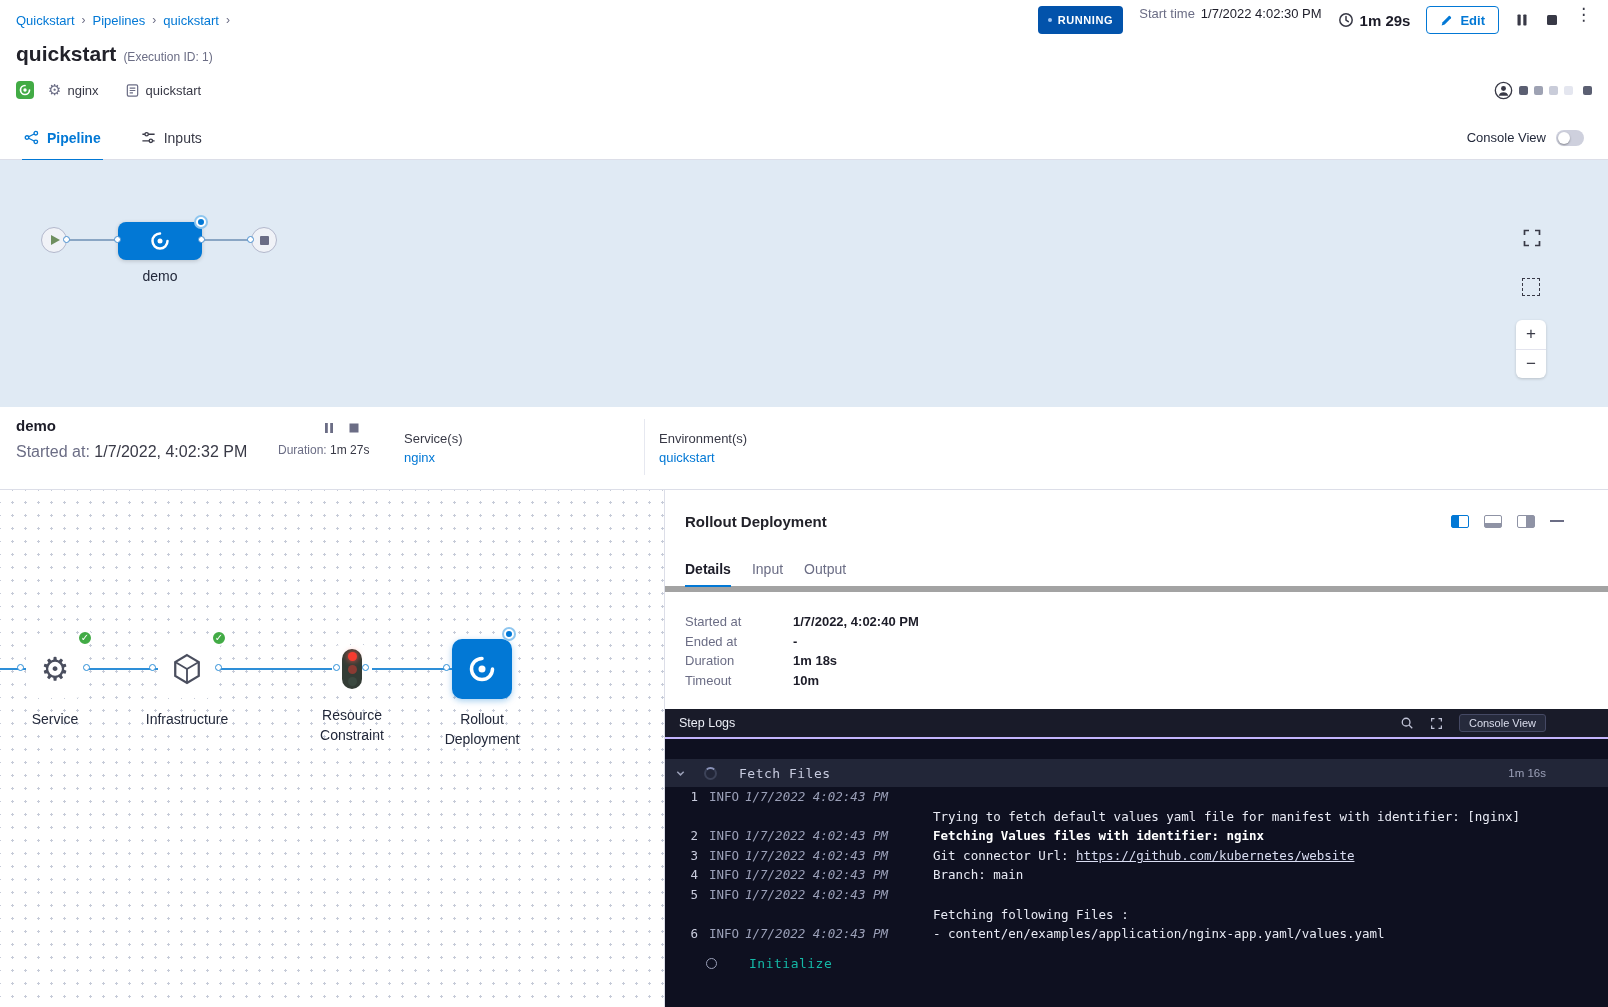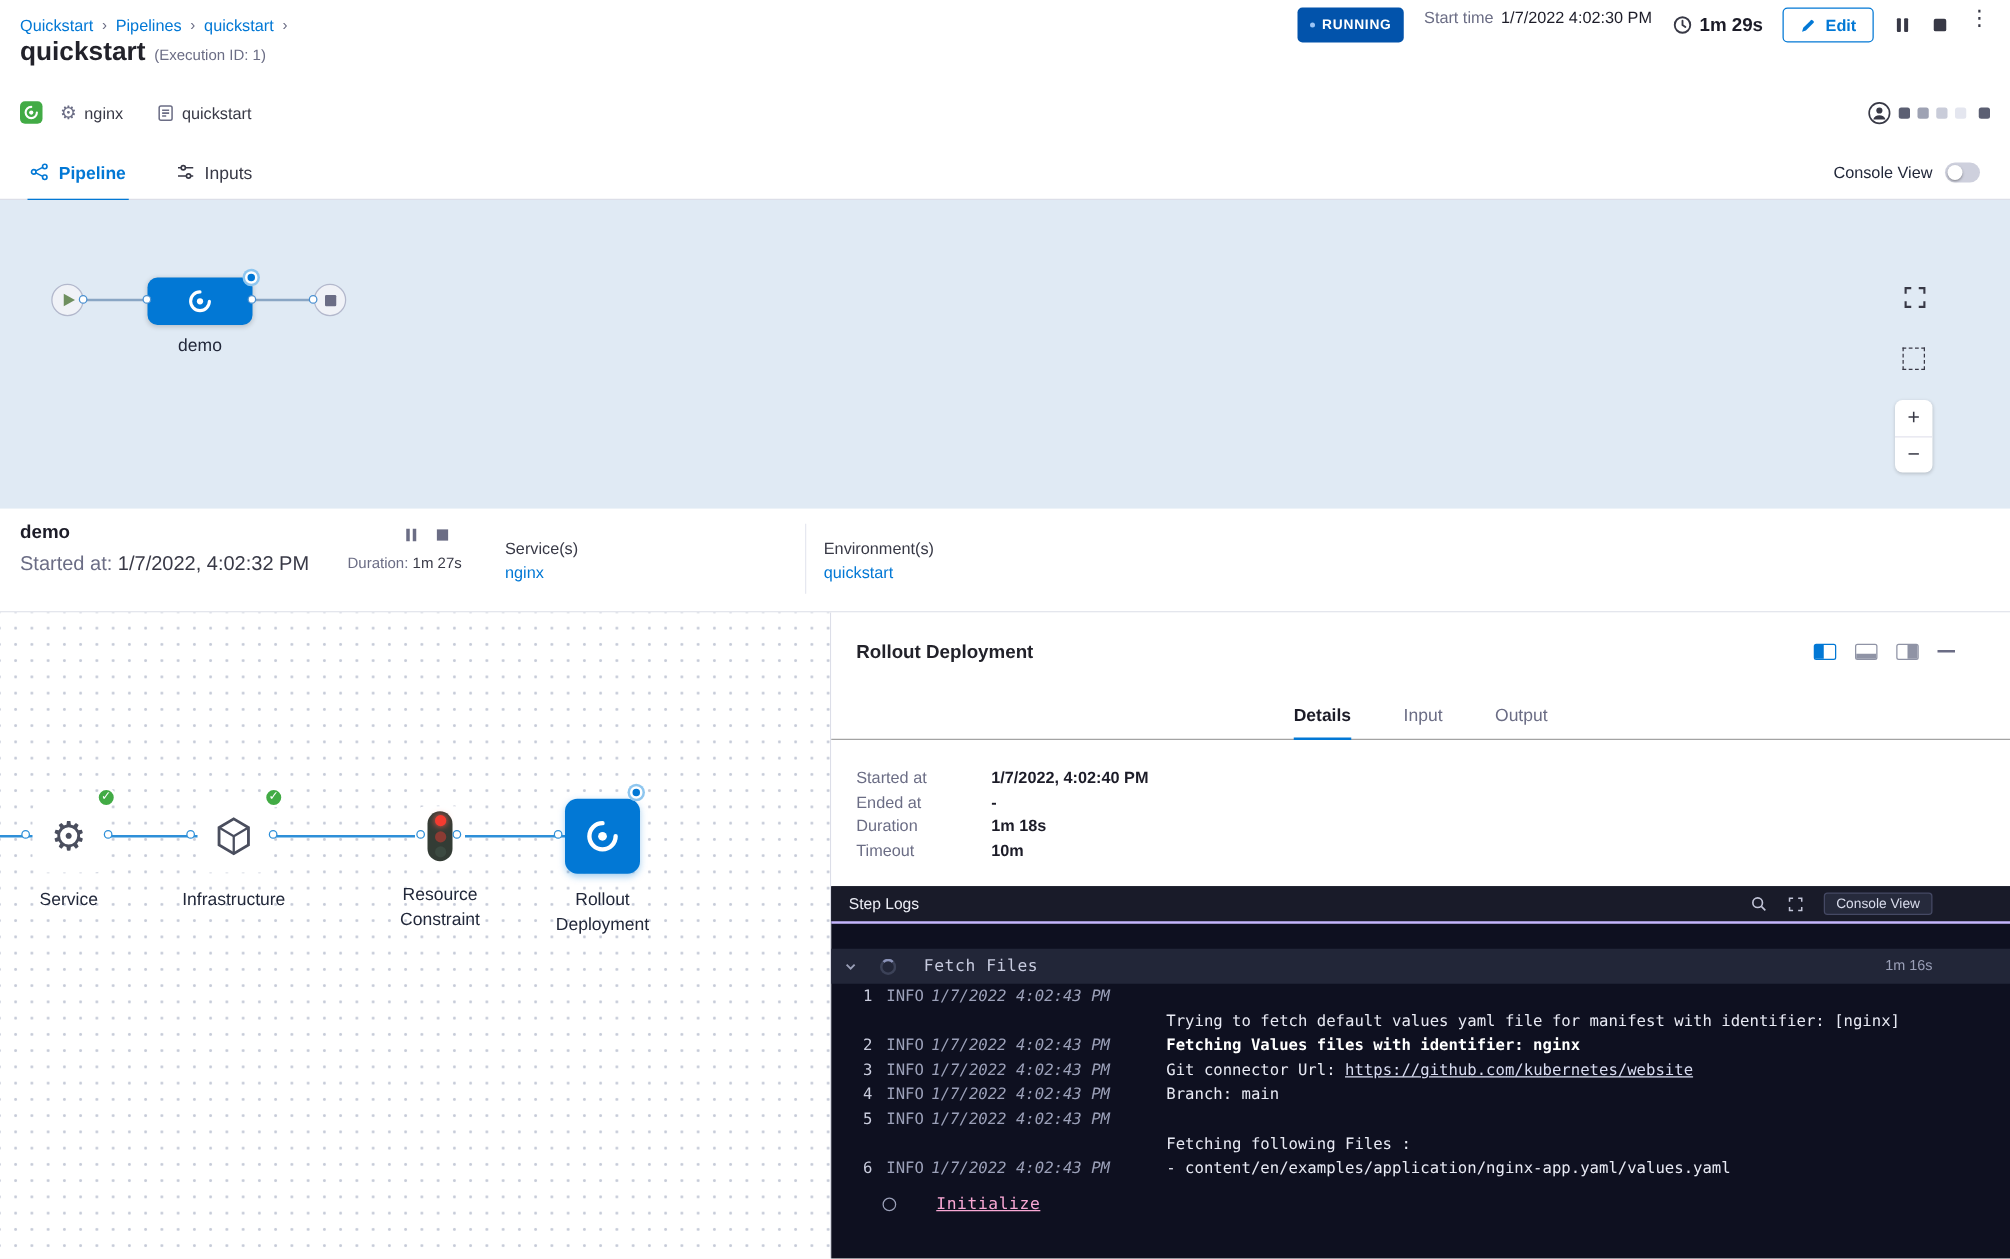--- a/index.html
+++ b/index.html
@@ -15,21 +15,21 @@
   .status-badge { background:#0253ab; color:#fff; font-size:11px; font-weight:bold; letter-spacing:.6px; padding:4px 10px; border-radius:4px; display:inline-flex; align-items:center; gap:6px; }
   .status-dot { width:4px; height:4px; border-radius:50%; background:#9cc4f5; }
   .start-time { font-size:13px; display:flex; gap:6px; }
   .muted { color:#6b6d85; }
   .elapsed { display:flex; align-items:center; gap:6px; font-size:15px; font-weight:600; color:#1c1c28; }
   .edit-btn { border:1px solid #0278d5; color:#0278d5; background:#fff; border-radius:4px; height:28px; padding:0 13px; font-size:13px; font-weight:600; display:inline-flex; gap:7px; align-items:center; cursor:pointer; font-family:inherit; }
   .icon-btn { display:inline-flex; align-items:center; cursor:pointer; }
   .kebab { font-size:17px; color:#383946; cursor:pointer; line-height:1; }
 
   
-  .page-title { position:absolute; left:16px; top:30px; font-size:21px; font-weight:700; color:#22222a; }
+  .page-title { position:absolute; left:16px; top:42px; font-size:21px; font-weight:700; color:#22222a; }
   .exec-id { font-size:12px; color:#6b6d85; font-weight:400; margin-left:7px; }
   .entity-row { position:absolute; left:16px; right:16px; top:79px; height:22px; display:flex; align-items:center; font-size:13px; color:#383946; }
   .mod-icon { width:18px; height:18px; border-radius:4px; background:#42ab45; display:flex; align-items:center; justify-content:center; margin-right:14px; }
   .gear-sm { font-family:"DejaVu Sans",sans-serif; font-size:15px; color:#6b6d85; margin-right:6px; }
   .entity-gap { width:26px; }
   .clip-icon { margin-right:6px; display:inline-flex; }
   .minis { margin-left:auto; display:flex; align-items:center; gap:6px; }
   .sq { width:9px; height:9px; border-radius:2px; }
   .sq1{background:#5b5f72}.sq2{background:#9ea2b3}.sq3{background:#c9ccd9}.sq4{background:#e4e6ef}.sq5{background:#5b5f72;margin-left:4px}
 
@@ -101,21 +101,21 @@
   .detail-panel { flex:1; position:relative; background:#fff; }
   .panel-header { height:62px; display:flex; align-items:center; padding:0 44px 0 20px; }
   .panel-title { font-size:15px; font-weight:700; color:#22222a; }
   .panel-view-icons { margin-left:auto; display:flex; align-items:center; gap:15px; }
   .vicon { width:18px; height:13px; border:1.5px solid #8f93a5; border-radius:2px; position:relative; cursor:pointer; }
   .vicon.v-active { border-color:#0278d5; }
   .vicon.v-active::before { content:""; position:absolute; left:0; top:0; bottom:0; width:7px; background:#0278d5; }
   .vicon.v-bottom::before { content:""; position:absolute; left:0; right:0; bottom:0; height:4px; background:#8f93a5; }
   .vicon.v-right::before { content:""; position:absolute; right:0; top:0; bottom:0; width:8px; background:#8f93a5; }
   .vminus { width:14px; height:2px; background:#6b6d85; cursor:pointer; }
-  .ptabs { display:flex; gap:42px; padding:0 20px; border-bottom:1px solid #a3a3a3; height:40px;justify-content:center; }
+  .ptabs { display:flex; gap:21px; padding:0 20px; border-bottom:6px solid #a3a3a3; height:40px; }
   .ptab { position:relative; font-size:14px; color:#6b6d85; display:flex; align-items:center; cursor:pointer; }
   .ptab.active { color:#1c1c28; font-weight:700; }
   .ptab.active::after { content:""; position:absolute; left:0; right:0; bottom:-1px; height:2px; background:#0278d5; }
   .details { padding:20px 20px 0; }
   .drow { display:flex; font-size:13px; line-height:19.5px; }
   .dlabel { width:108px; color:#6b6d85; }
   .dvalue { font-weight:700; color:#1c1c28; }
 
   
   .logs { position:absolute; left:0; right:0; bottom:0; top:219px; background:#0e1020; font-family:"DejaVu Sans Mono",monospace; }
@@ -129,21 +129,21 @@
   @keyframes spin { to { transform:rotate(360deg); } }
   .section-name { margin-left:22px; }
   .section-duration { margin-left:auto; color:#9ba0b8; font-size:11.5px; letter-spacing:0; font-family:"Liberation Sans",sans-serif; }
   .log-line { display:flex; font-size:12.5px; line-height:19.6px; color:#e8eaf4; padding-right:62px; }
   .ln-num { width:14px; margin-left:19px; text-align:right; color:#c9ccdd; flex:none; }
   .ln-level { width:34px; margin-left:11px; color:#9ba0b8; flex:none; }
   .ln-time { width:150px; margin-left:2px; color:#9ba0b8; flex:none;font-style:italic; }
   .ln-msg { margin-left:38px; white-space:pre-wrap; }
   .ln-msg.bold { font-weight:700; color:#ffffff; }
   .log-link { text-decoration:underline; color:#d9ddf2; cursor:pointer; }
-  .log-section.init { background:transparent; margin-top:6px; color:#f9a8d4;text-decoration:underline; }
+  .log-section.init { background:transparent; margin-top:6px; color:#14b8a6; }
   .init-circle { width:11px; height:11px; border:1.5px solid #9ba0b8; border-radius:50%; margin-left:31px; flex:none; }
   .init-name { margin-left:32px; }
 </style>
 </head>
 <body>
 
 <div class="app">
 
   <header class="topbar">
     <nav class="breadcrumb">

